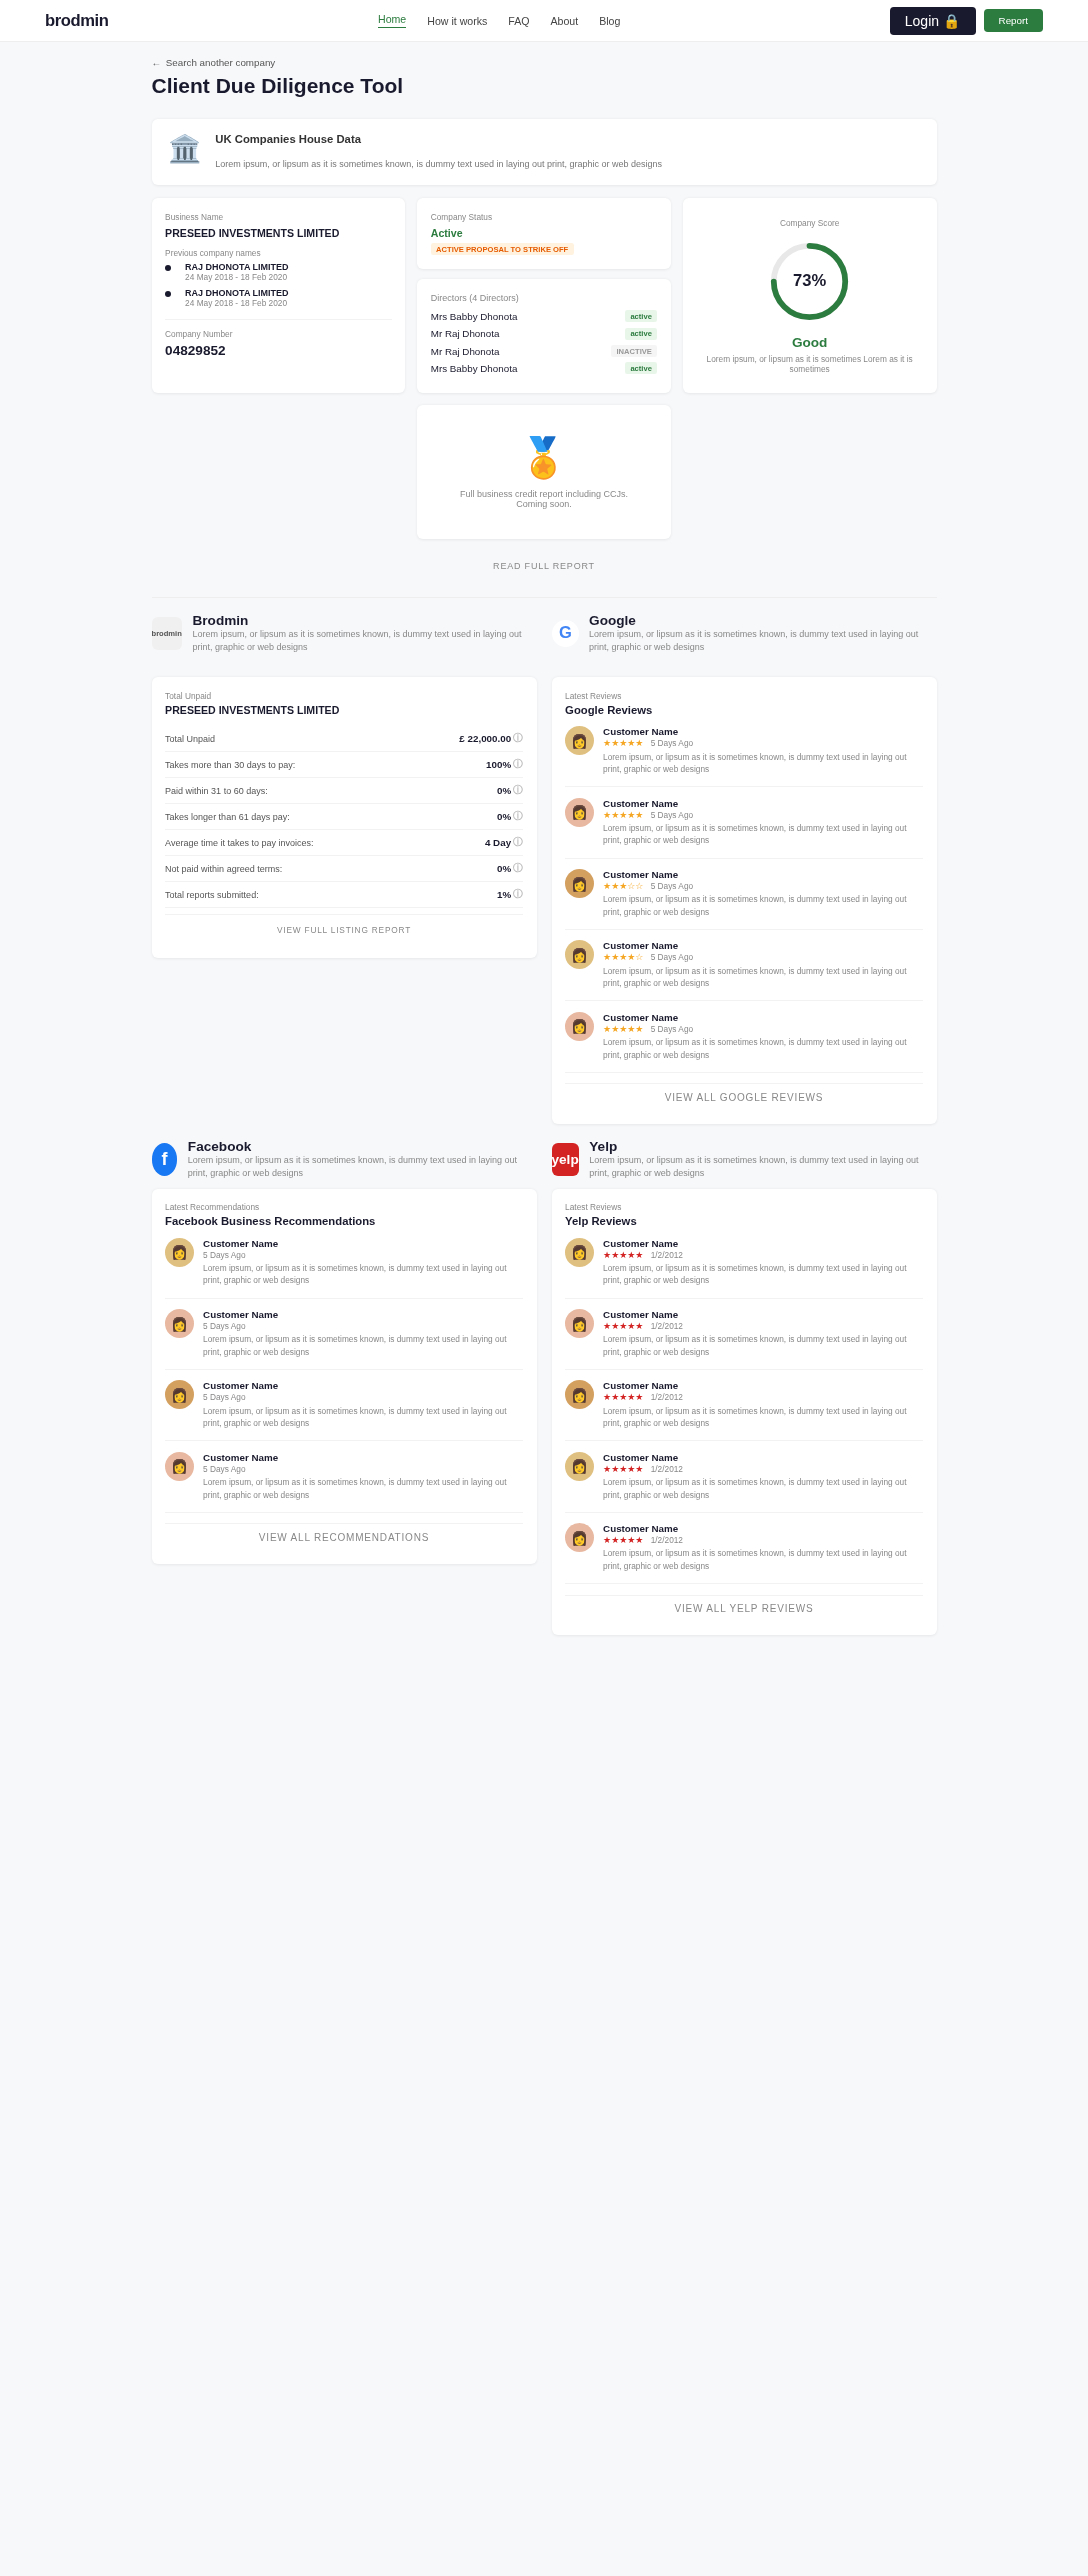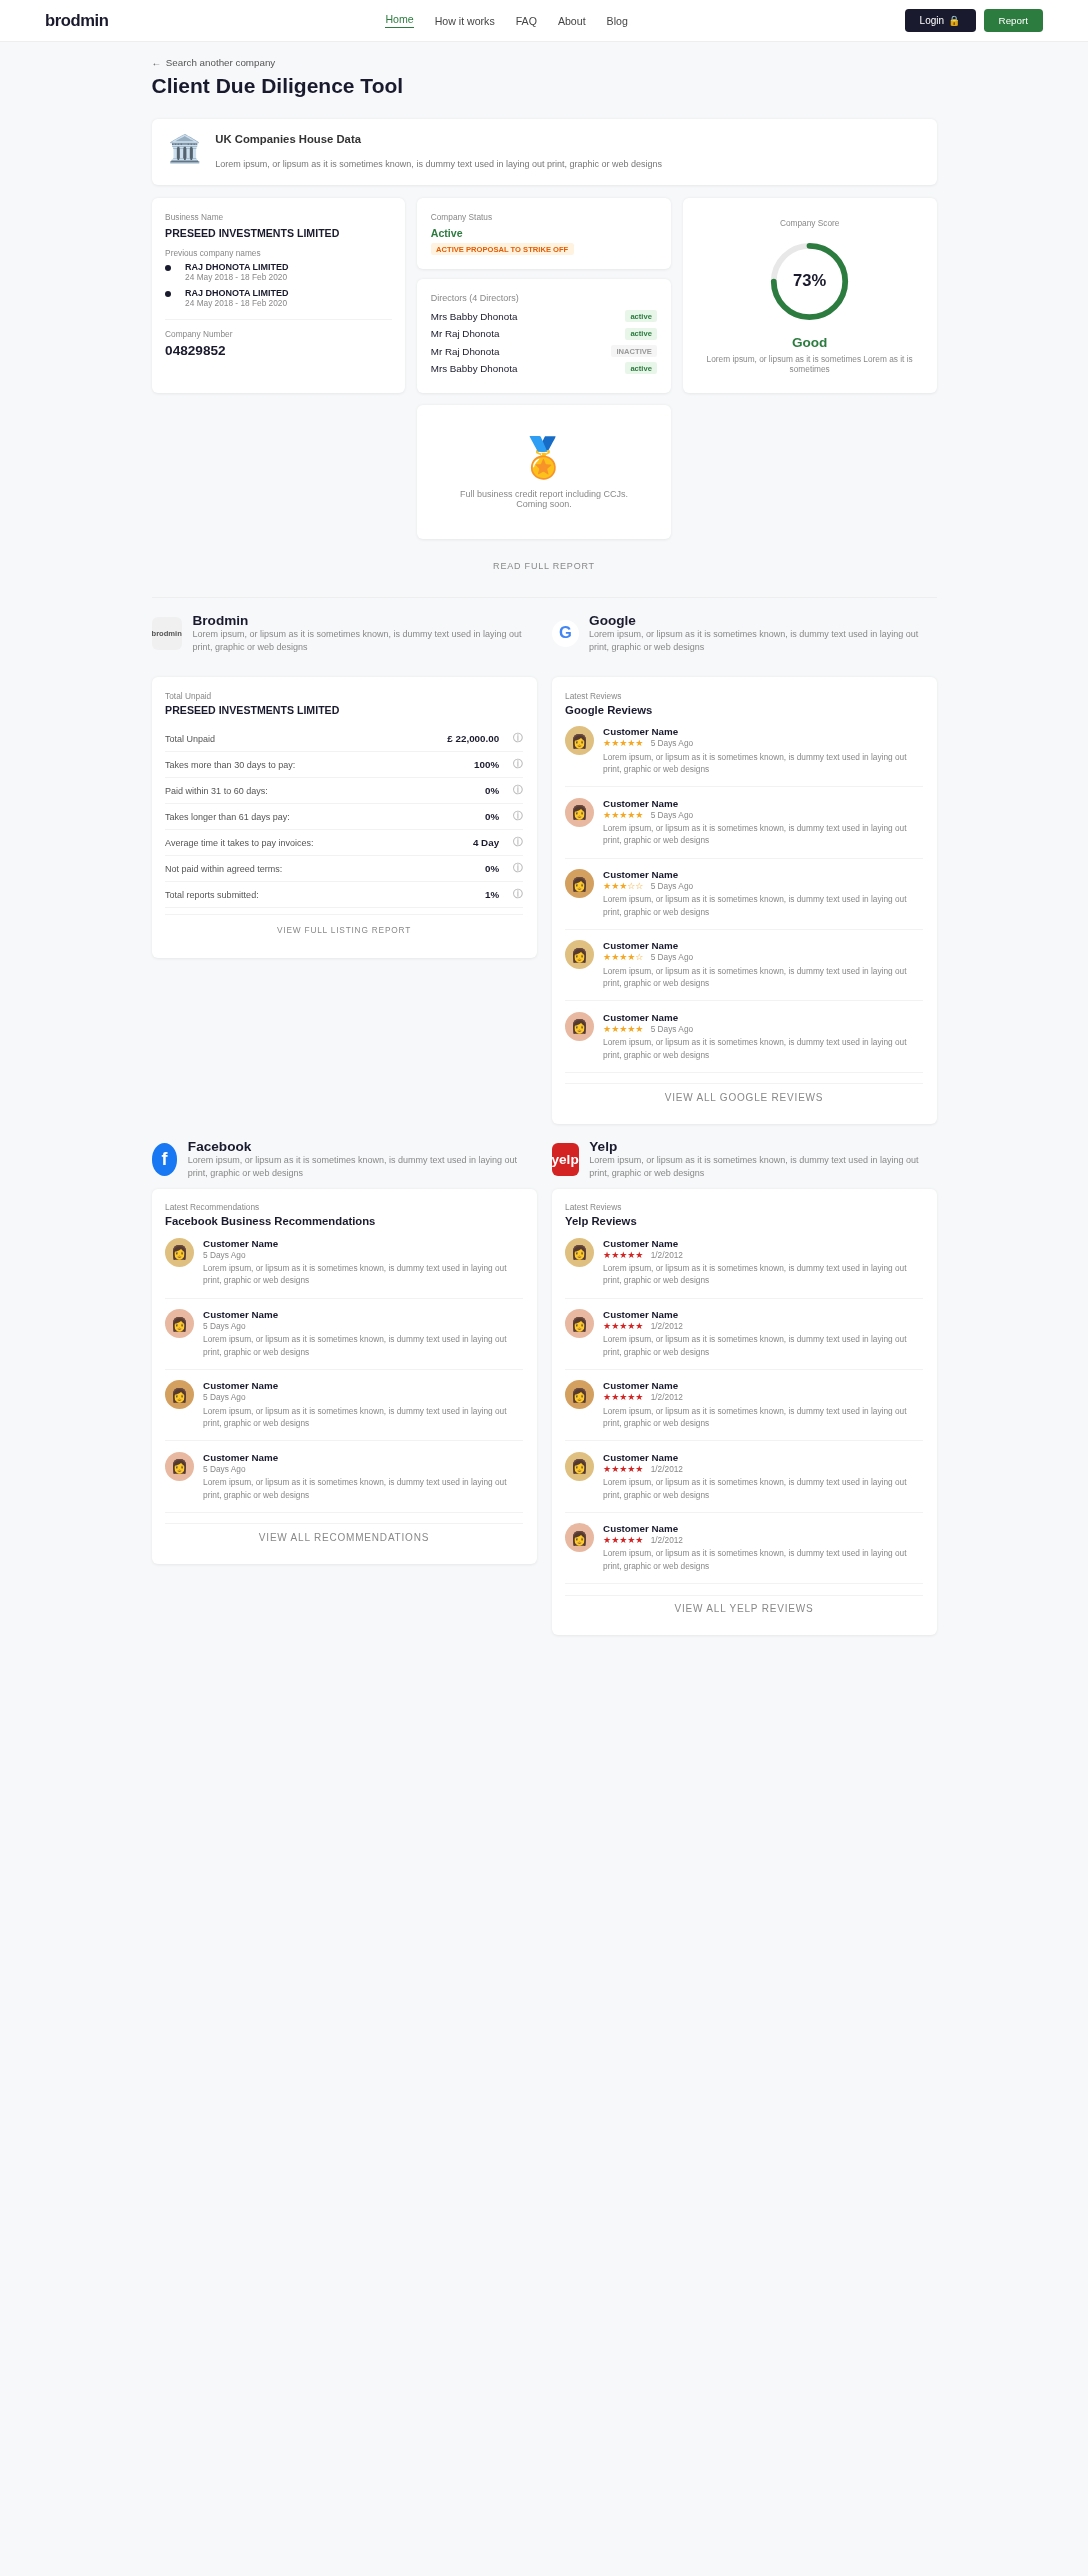--- a/index.html
+++ b/index.html
@@ -5,21 +5,21 @@
     * { box-sizing: border-box; margin: 0; padding: 0; }
     body { font-family: 'Segoe UI', Arial, sans-serif; background: #f7f8fa; color: #333; font-size: 9.8px; }
 
     
     nav { background: #fff; display: flex; align-items: center; justify-content: space-between; padding: 0 45px; height: 42px; border-bottom: 0.8px solid #eee; }
     .nav-logo { font-size: 16.6px; font-weight: 700; color: #1a1a2e; letter-spacing: -0.4px; }
     .nav-links { display: flex; gap: 21px; align-items: center; }
     .nav-link { text-decoration: none; color: #444; font-size: 10.6px; }
     .nav-link.active { color: #2c7c3f; border-bottom: 1.5px solid #2c7c3f; padding-bottom: 1.5px; }
     .nav-right { display: flex; gap: 7.6px; align-items: center; }
-    .btn-login { background: #1a1a2e; color: #fff; border: none; padding: 6px 15px; border-radius: 3.8px; cursor: pointer; font-size: 10px; display: flex; align-items: center; gap: 4.5px; }
+    .btn-login { background: #1a1a2e; color: #fff; border: none; padding: 6px 15px; border-radius: 3.8px; cursor: pointer; font-size: 14px; display: flex; align-items: center; gap: 4.5px; }
     .btn-report { background: #2c7c3f; color: #fff; border: none; padding: 6px 15px; border-radius: 3.8px; cursor: pointer; font-size: 9.8px; }
 
     
     .container { max-width: 831px; margin: 0 auto; padding: 0 23px; }
 
     
     .breadcrumb-section { padding: 15px 0 7.6px; }
     .back-link { color: #555; font-size: 9.8px; text-decoration: none; display: flex; align-items: center; gap: 4.5px; }
     .page-title { font-size: 21px; font-weight: 700; color: #1a1a2e; margin-top: 6px; }
 
@@ -73,21 +73,21 @@
     .source-name { font-size: 13.6px; font-weight: 700; color: #1a1a2e; }
     .source-desc { font-size: 9px; color: #888; line-height: 1.5; }
 
     
     .payment-card { background: #fff; border-radius: 6px; padding: 13.6px; box-shadow: 0 0.8px 3px rgba(0,0,0,0.07); }
     .payment-title-label { font-size: 8.3px; color: #888; margin-bottom: 3px; }
     .payment-company { font-size: 10.6px; font-weight: 700; color: #1a1a2e; margin-bottom: 10.6px; }
     .payment-row { display: flex; justify-content: space-between; align-items: center; padding: 6px 0; border-bottom: 0.8px solid #f2f2f2; }
     .payment-row:last-child { border-bottom: none; }
     .payment-key { font-size: 9px; color: #555; }
-    .payment-val { font-size: 9.8px; font-weight: 600; color: #1a1a2e; display: flex; align-items: center; gap: 14px; }
+    .payment-val { font-size: 9.8px; font-weight: 600; color: #1a1a2e; display: flex; align-items: center; gap: 2px; }
     .info-icon { color: #bbb; font-size: 9.8px; }
     .view-listing { text-align: center; padding: 9px; border-top: 0.8px solid #f2f2f2; margin-top: 6px; }
     .view-listing a { color: #888; font-size: 8.3px; letter-spacing: 0.8px; text-decoration: none; text-transform: uppercase; }
 
     
     .fb-logo { width: 33px; height: 33px; border-radius: 50%; background: #1877f2; display: flex; align-items: center; justify-content: center; color: #fff; font-size: 18px; font-weight: 700; }
 
     
     .reviews-section { background: #fff; border-radius: 6px; padding: 13.6px; box-shadow: 0 0.8px 3px rgba(0,0,0,0.07); }
     .reviews-title { font-size: 11.3px; font-weight: 700; color: #1a1a2e; margin-bottom: 10.6px; }

